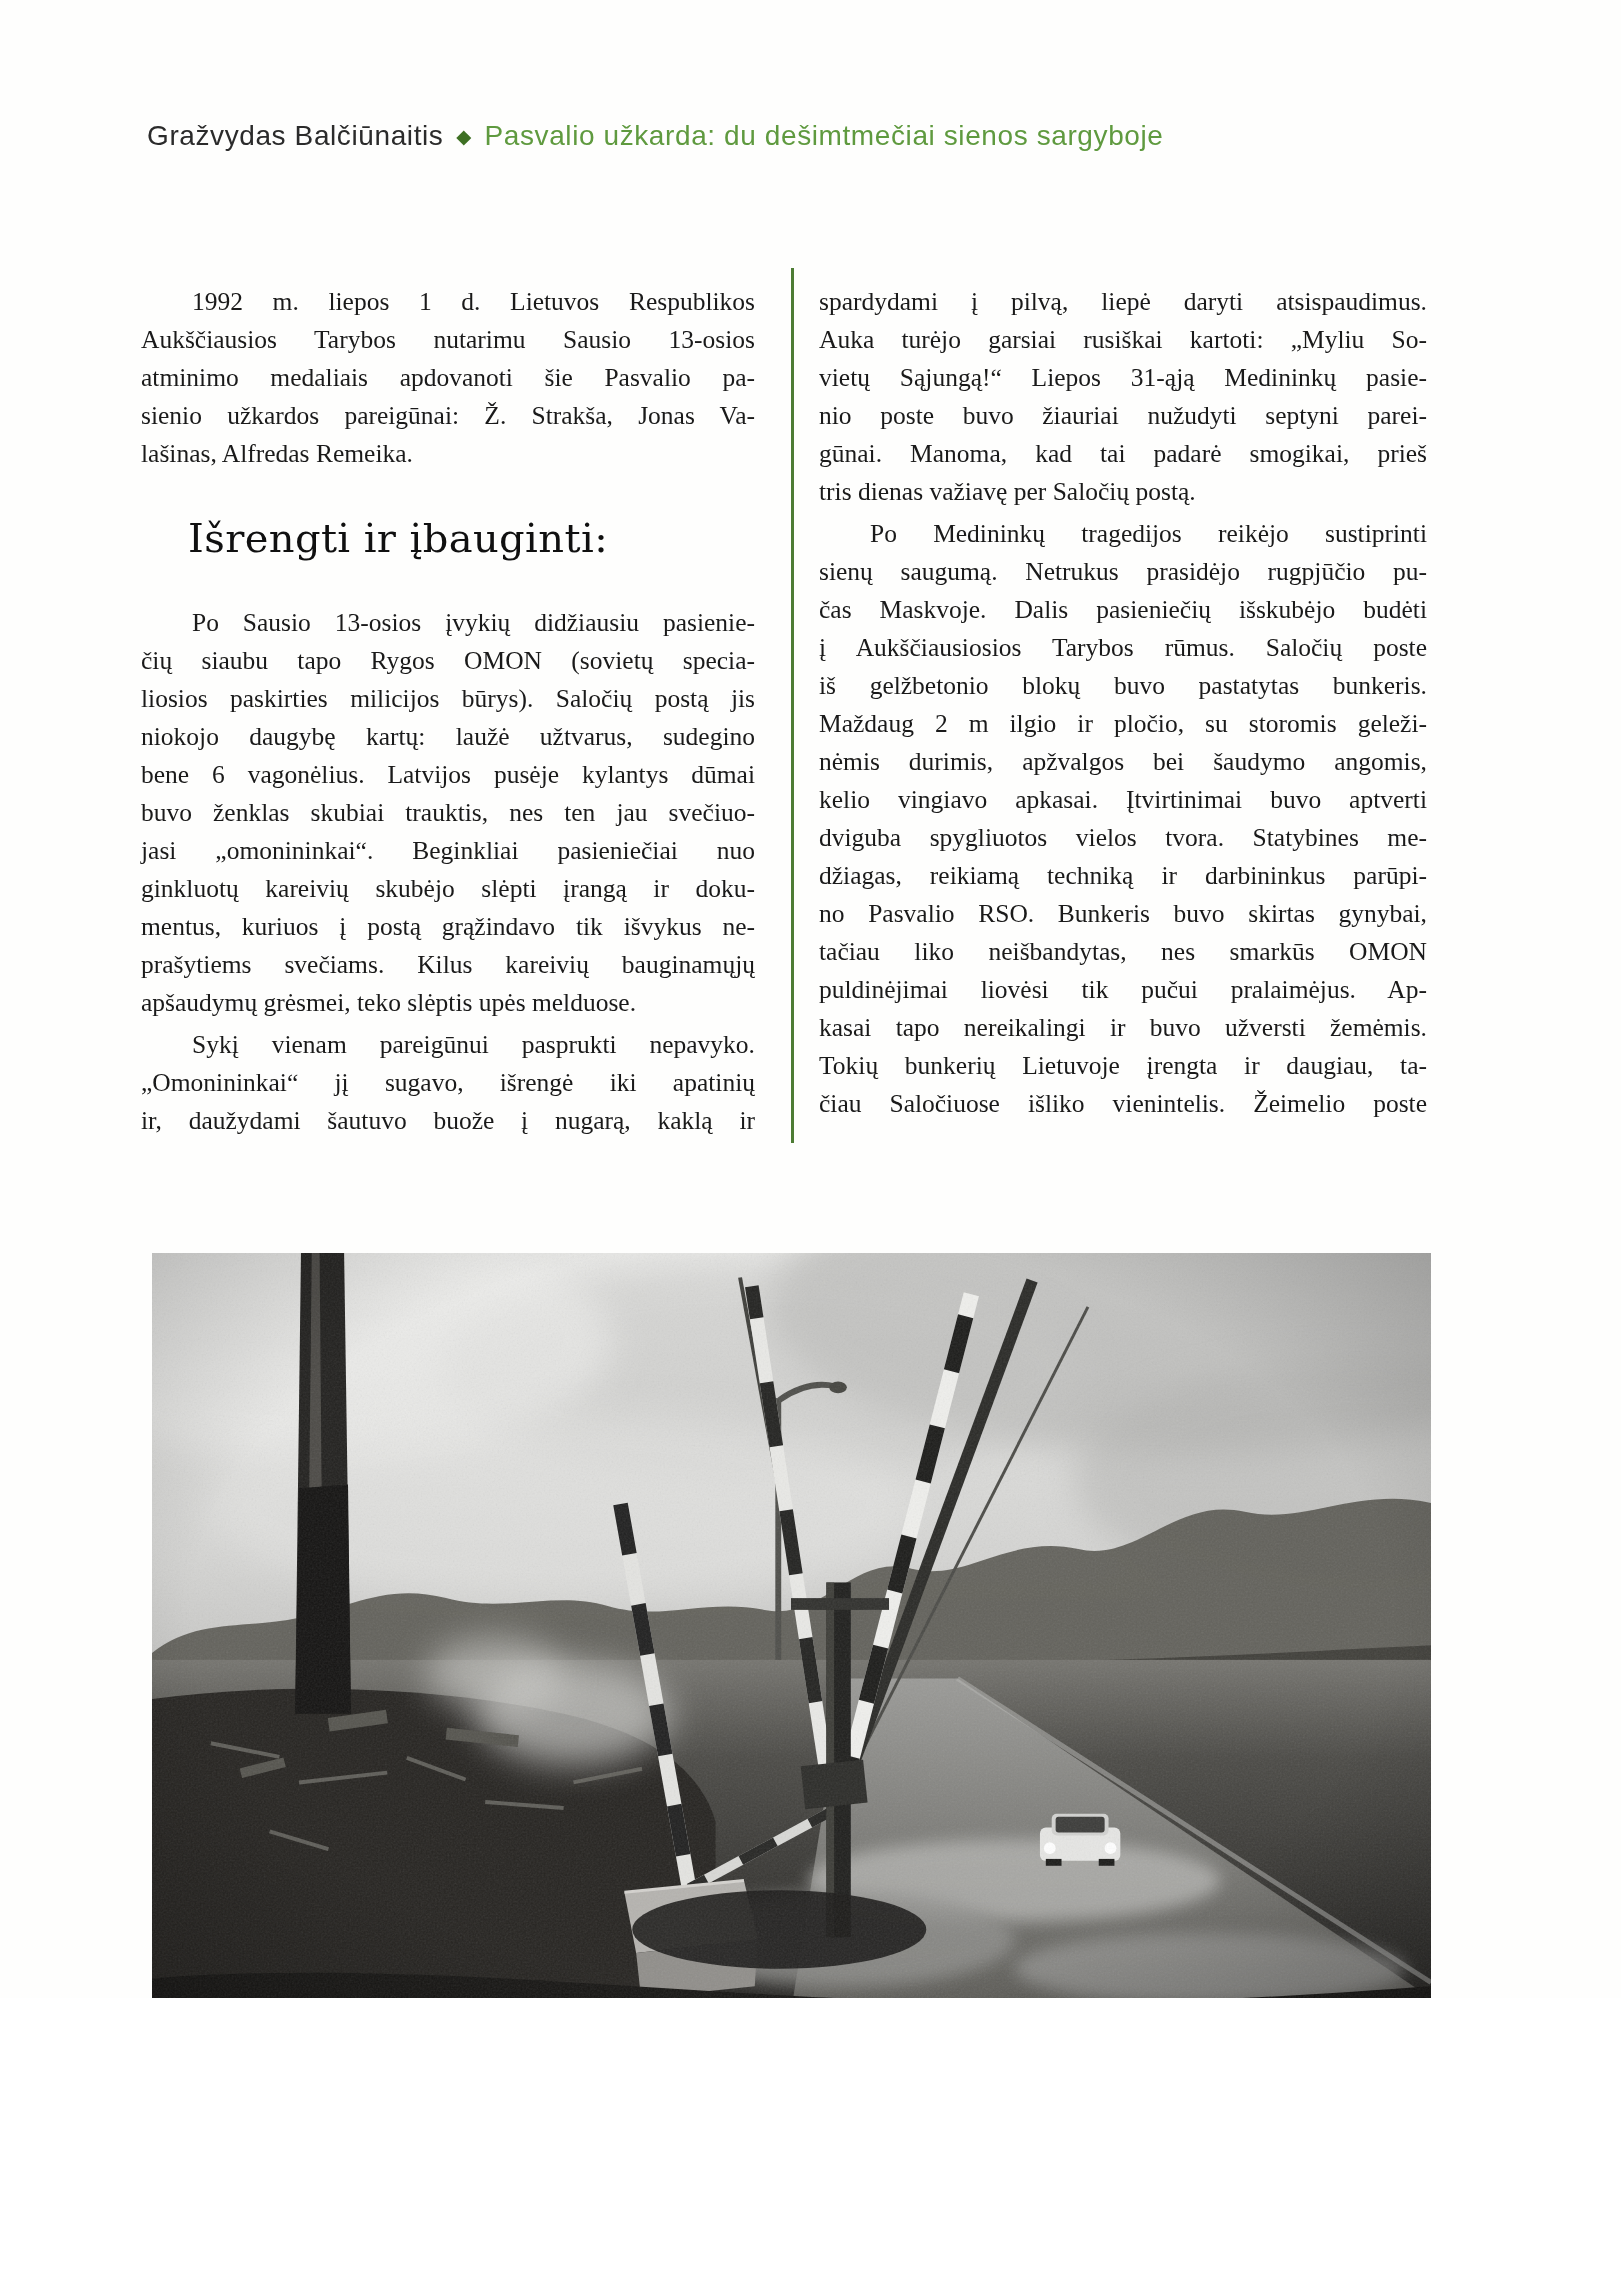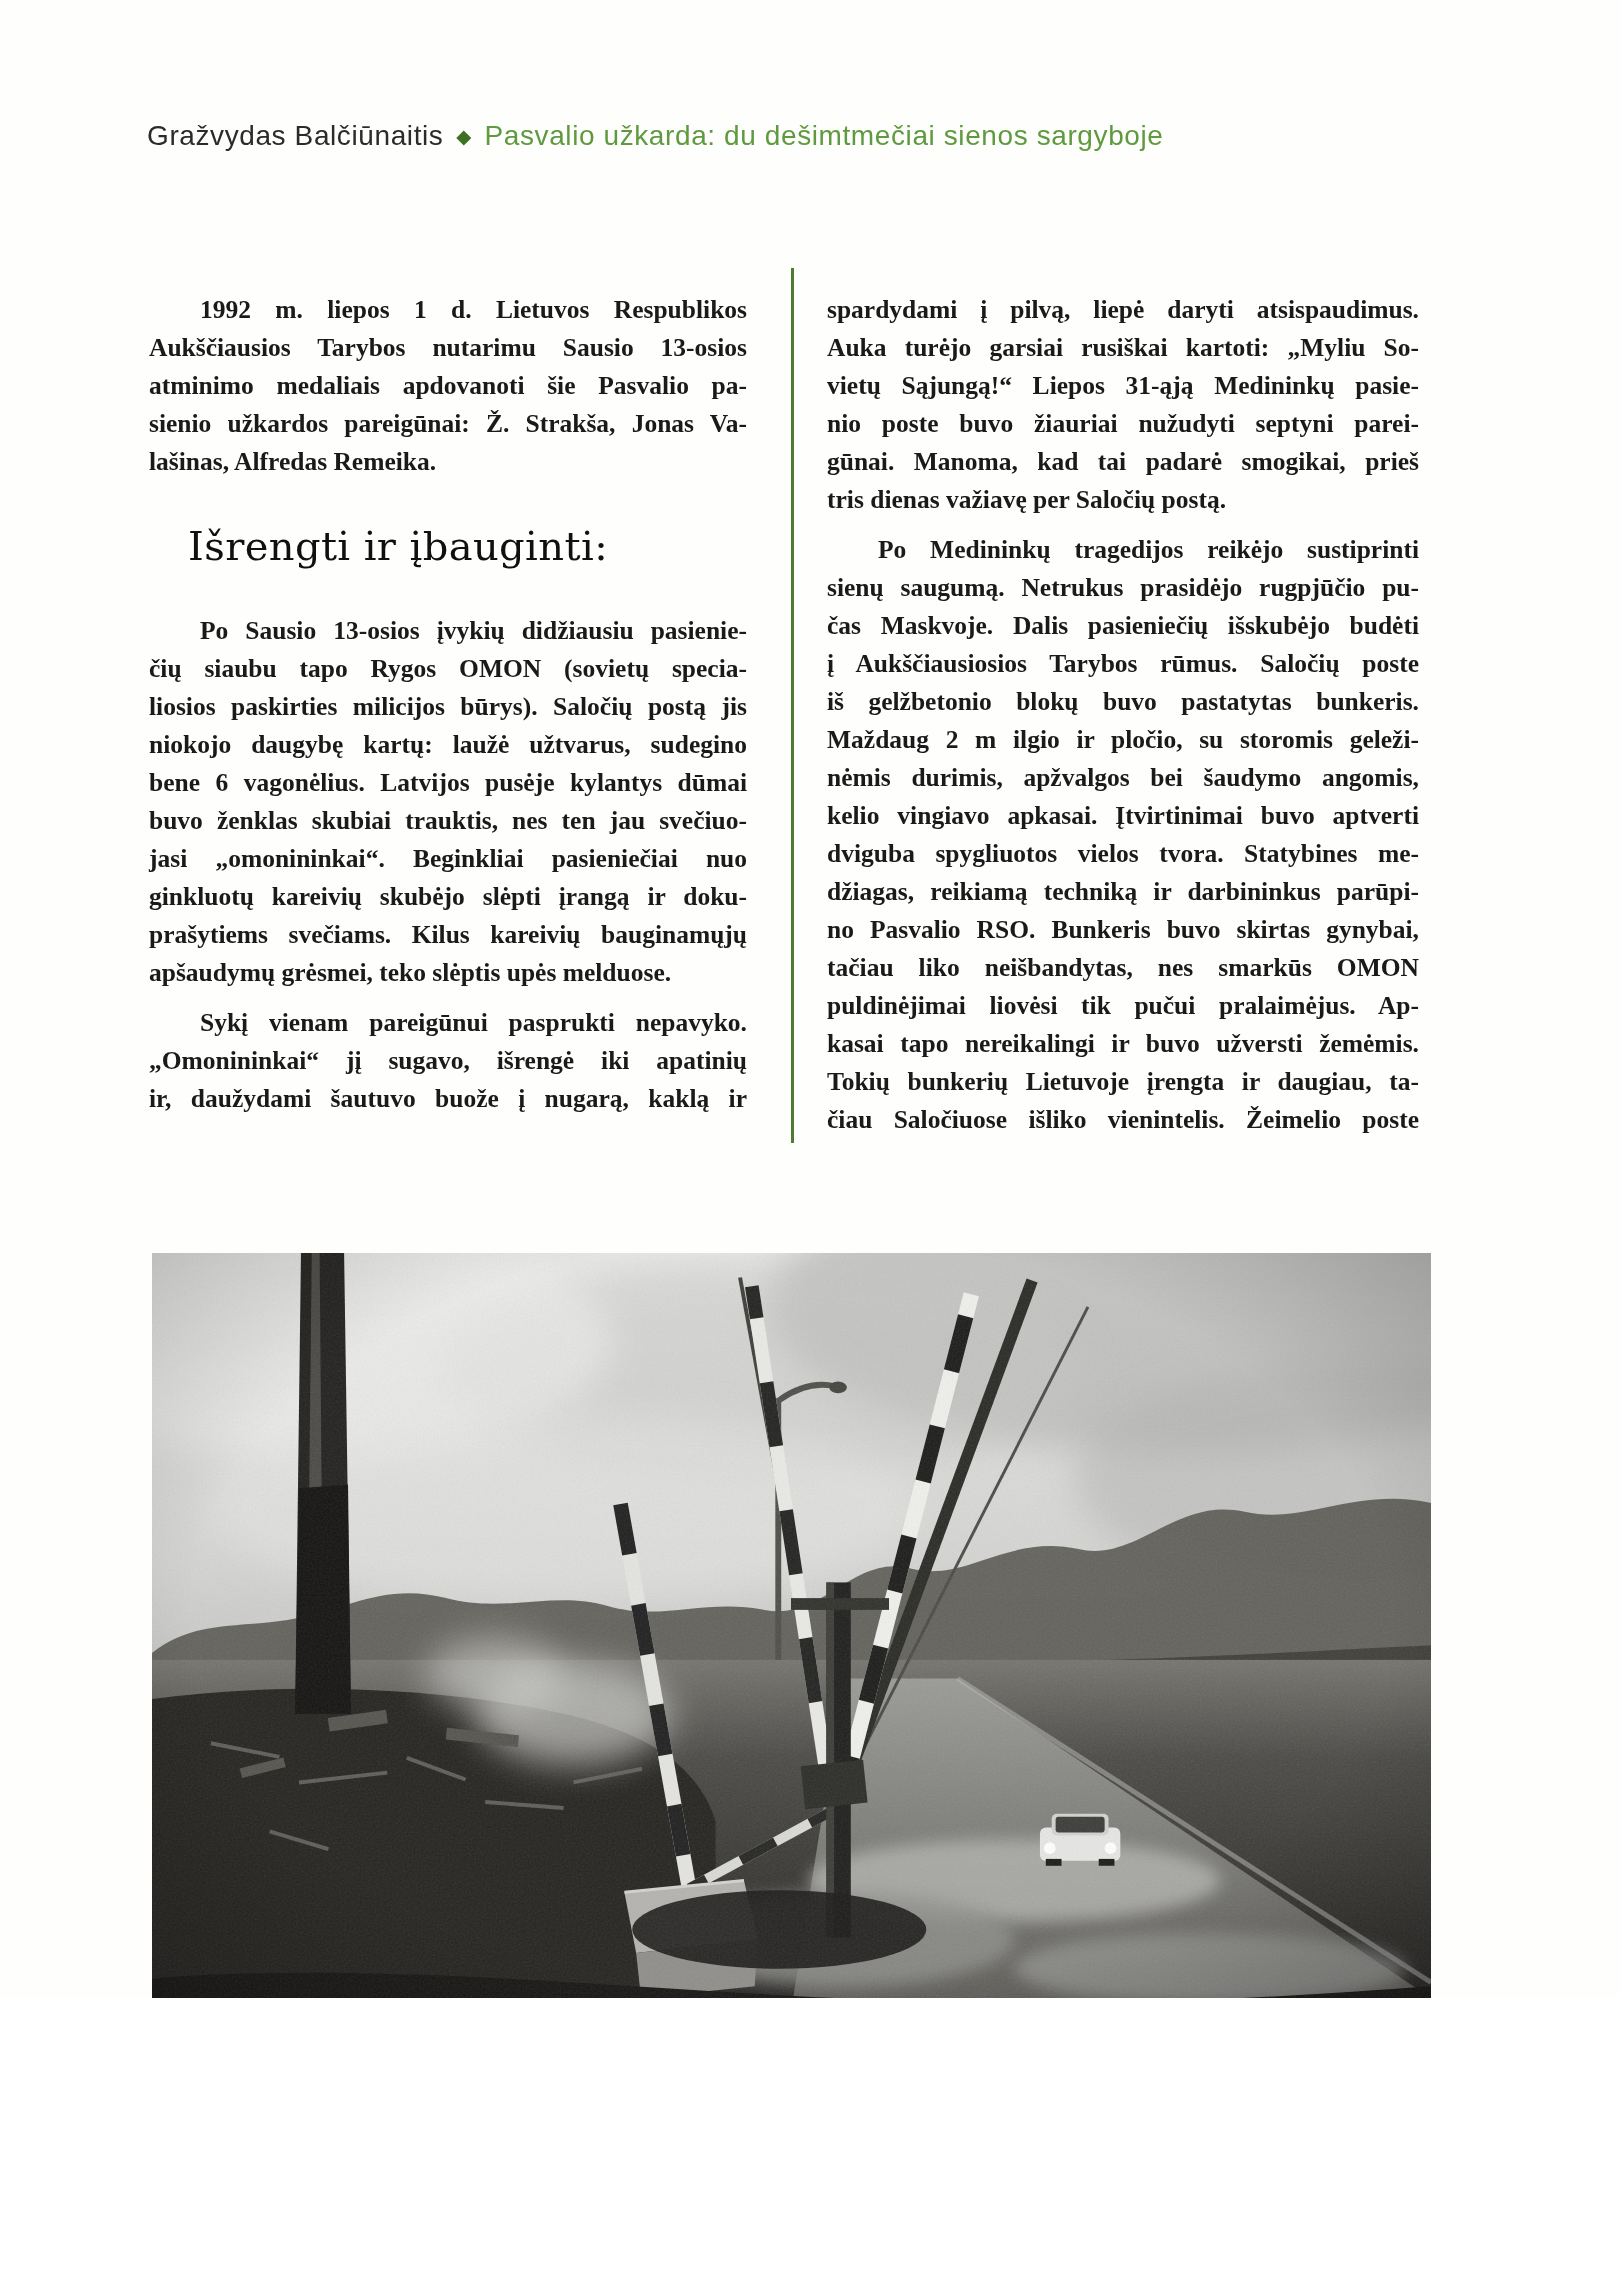--- a/index.html
+++ b/index.html
@@ -22,21 +22,21 @@
   .running-header .article{color:var(--accent-green,#5f9a3f);}
   
   .columns{
     position:absolute;left:137px;top:279px;width:1294px;
     display:flex;align-items:flex-start;
   }
   .col{font-size:25.5px;line-height:38px;color:var(--body-text,#1a1a1a);text-rendering:optimizeLegibility;}
   .col-left{width:622px;}
   .col-gap{width:56px;flex:0 0 56px;}
   .col-right{width:616px;}
-  .para{margin:12px;font-weight:bold;}
+  .para{margin:4px;}
   .line{text-align:left;}
   .line.just{text-align:justify;text-align-last:justify;}
   .line.indent{text-indent:51px;}
   .heading{
     font-family:"DejaVu Serif","Liberation Serif",serif;
     font-size:40px;line-height:44px;letter-spacing:0.4px;
     color:#101010;margin:43px 0 44px 51px;
   }
   .divider{
     position:absolute;left:791px;top:268px;width:2.9px;height:875px;
@@ -92,20 +92,21 @@
         </div>
         <div class="para">
           <div class="line just indent">Po Sausio 13-osios įvykių didžiausiu pasienie-</div>
           <div class="line just">čių siaubu tapo Rygos OMON (sovietų specia-</div>
           <div class="line just">liosios paskirties milicijos būrys). Saločių postą jis</div>
           <div class="line just">niokojo daugybę kartų: laužė užtvarus, sudegino</div>
           <div class="line just">bene 6 vagonėlius. Latvijos pusėje kylantys dūmai</div>
           <div class="line just">buvo ženklas skubiai trauktis, nes ten jau svečiuo-</div>
           <div class="line just">jasi „omonininkai“. Beginkliai pasieniečiai nuo</div>
           <div class="line just">ginkluotų kareivių skubėjo slėpti įrangą ir doku-</div>
+          <div class="line just">mentus, kuriuos į postą grąžindavo tik išvykus ne-</div>
           <div class="line just">prašytiems svečiams. Kilus kareivių bauginamųjų</div>
           <div class="line">apšaudymų grėsmei, teko slėptis upės melduose.</div>
         </div>
         <div class="para">
           <div class="line just indent">Sykį vienam pareigūnui pasprukti nepavyko.</div>
           <div class="line just">„Omonininkai“ jį sugavo, išrengė iki apatinių</div>
           <div class="line just">ir, daužydami šautuvo buože į nugarą, kaklą ir</div>
         </div>
       </div>
     <div class="col-gap"></div>

